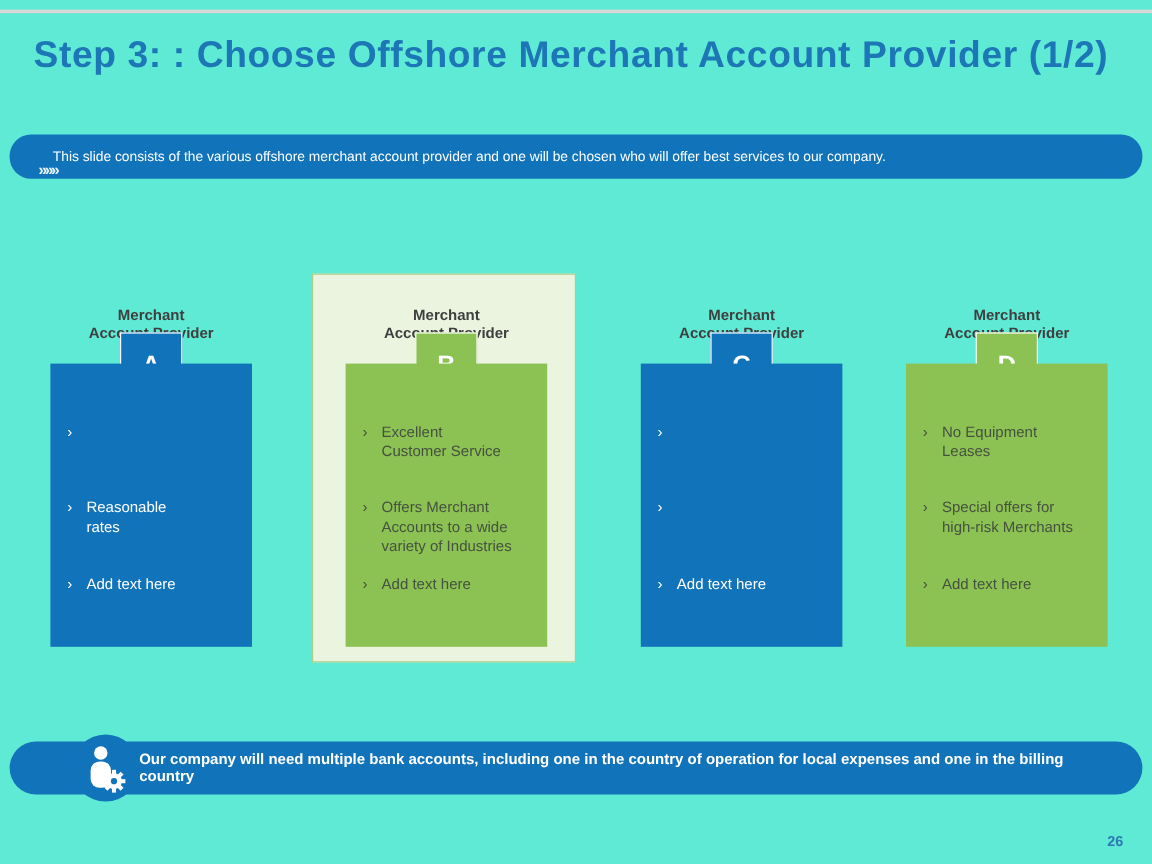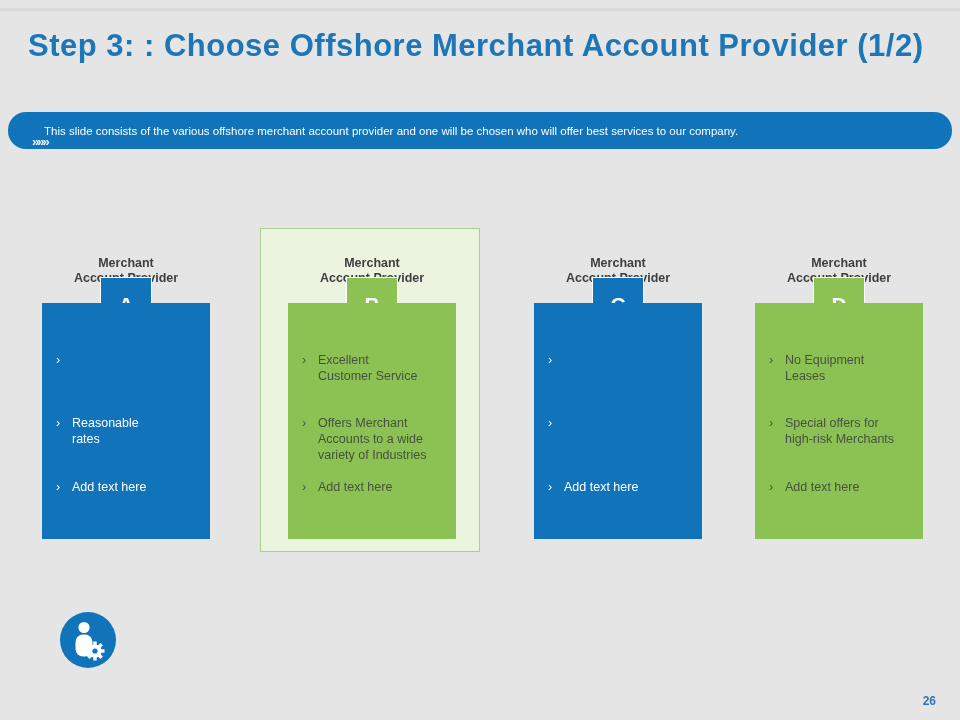--- a/index.html
+++ b/index.html
@@ -1,19 +1,19 @@
 <!DOCTYPE html>
 <html><head>
 <meta charset="utf-8">
 <style>
   html, body { margin: 0; padding: 0; background: #ffffff; }
   body { font-family: "Liberation Sans", sans-serif; }
   .slide {
     position: relative; width: 960px; height: 720px;
-    background: #e5e5e5; overflow: hidden;
+    background: #5eead4; overflow: hidden;
   }
   .top-rule {
     position: absolute; top: 8px; left: 0; width: 960px; height: 3px;
     background: #d8d8d8;
   }
   .title {
     position: absolute; left: 28px; top: 28px; width: 910px; margin: 0;
     font-size: 31px; font-weight: bold; color: #1d76b6; letter-spacing: 0.5px;
   }
   
@@ -174,20 +174,23 @@
       <span class="marker">›</span>
       <span class="btext">Special offers  for
 high-risk Merchants</span>
     </div>
     <div class="bullet">
       <span class="marker">›</span>
       <span class="btext">Add text here</span>
     </div>
   </div>
 
+  <div class="banner-bottom">
+    <div class="banner-bottom-text">Our company will need multiple bank accounts, including one in the country of operation for local expenses and one in the billing  country</div>
+  </div>
   <div class="icon-circle">
     <svg width="56" height="56" viewBox="0 0 56 56" aria-hidden="true">
       <circle cx="24" cy="15.5" r="5.6" fill="#ffffff"></circle>
       <rect x="15.5" y="22.5" width="17" height="22" rx="7.5" fill="#ffffff"></rect>
       <g fill="#ffffff">
         <rect x="33.3" y="29.5" width="3.4" height="19" transform="rotate(0 35 39)"></rect>
         <rect x="33.3" y="29.5" width="3.4" height="19" transform="rotate(45 35 39)"></rect>
         <rect x="33.3" y="29.5" width="3.4" height="19" transform="rotate(90 35 39)"></rect>
         <rect x="33.3" y="29.5" width="3.4" height="19" transform="rotate(135 35 39)"></rect>
       </g>

